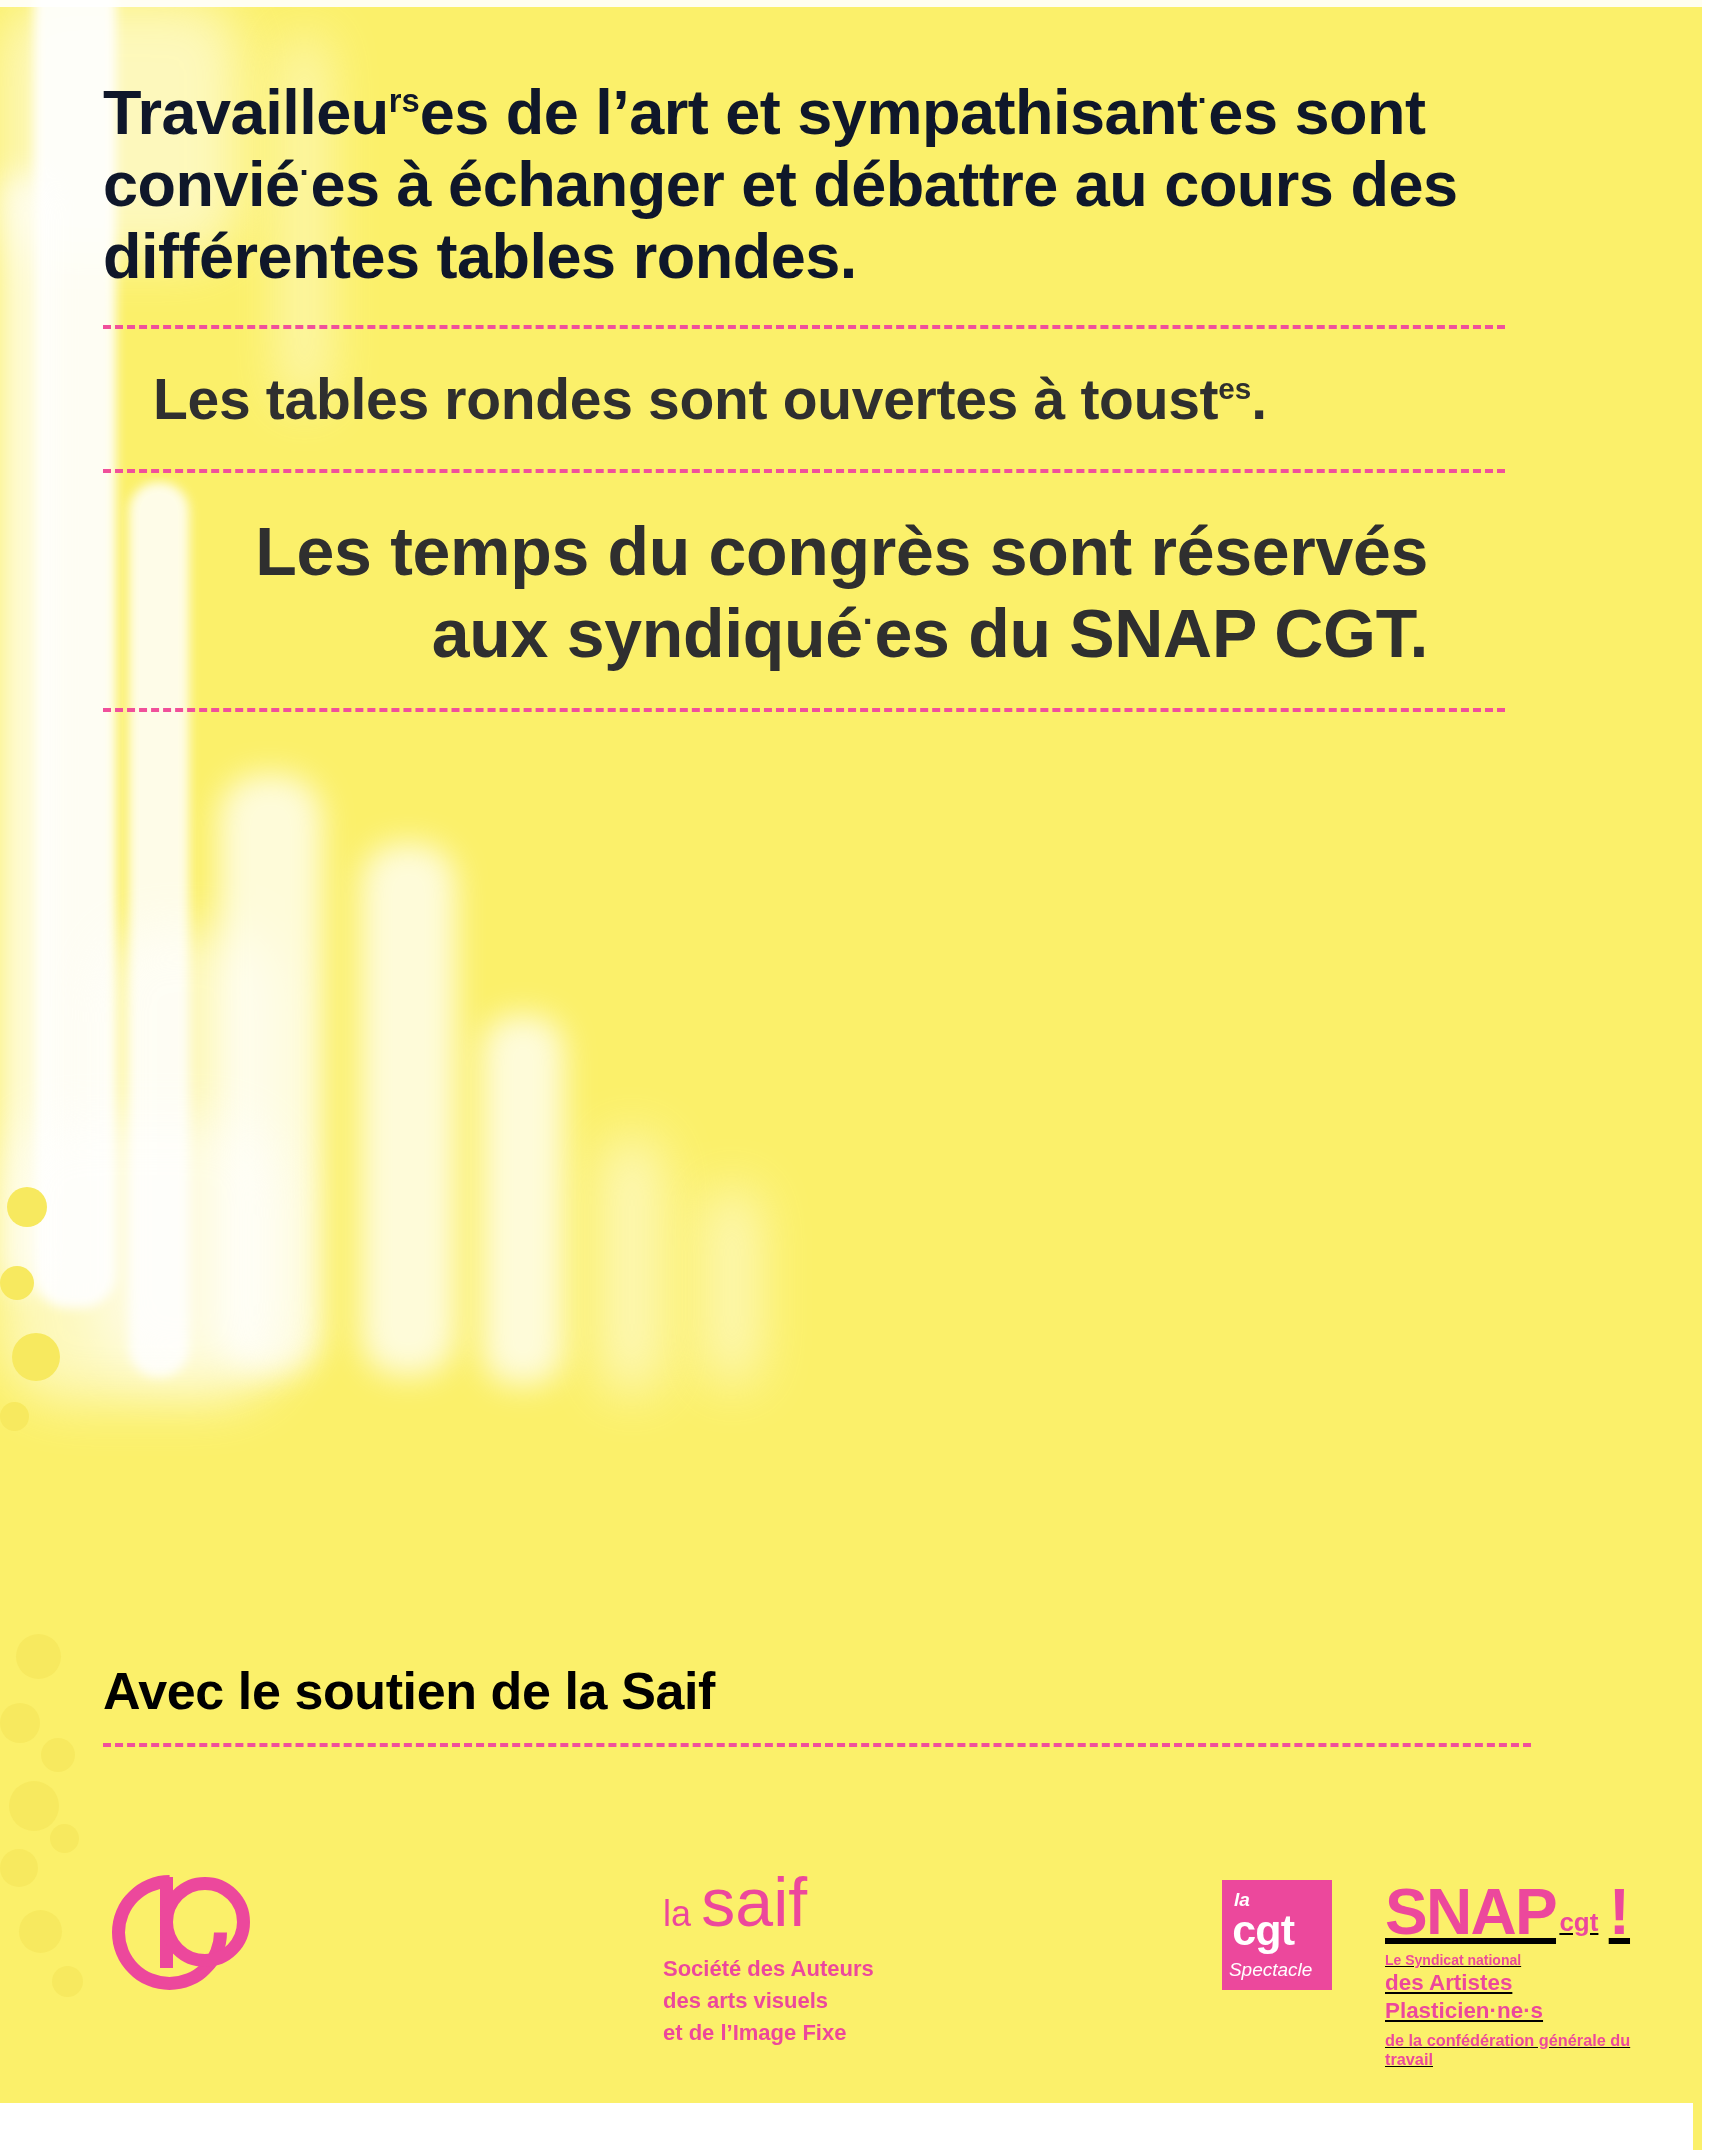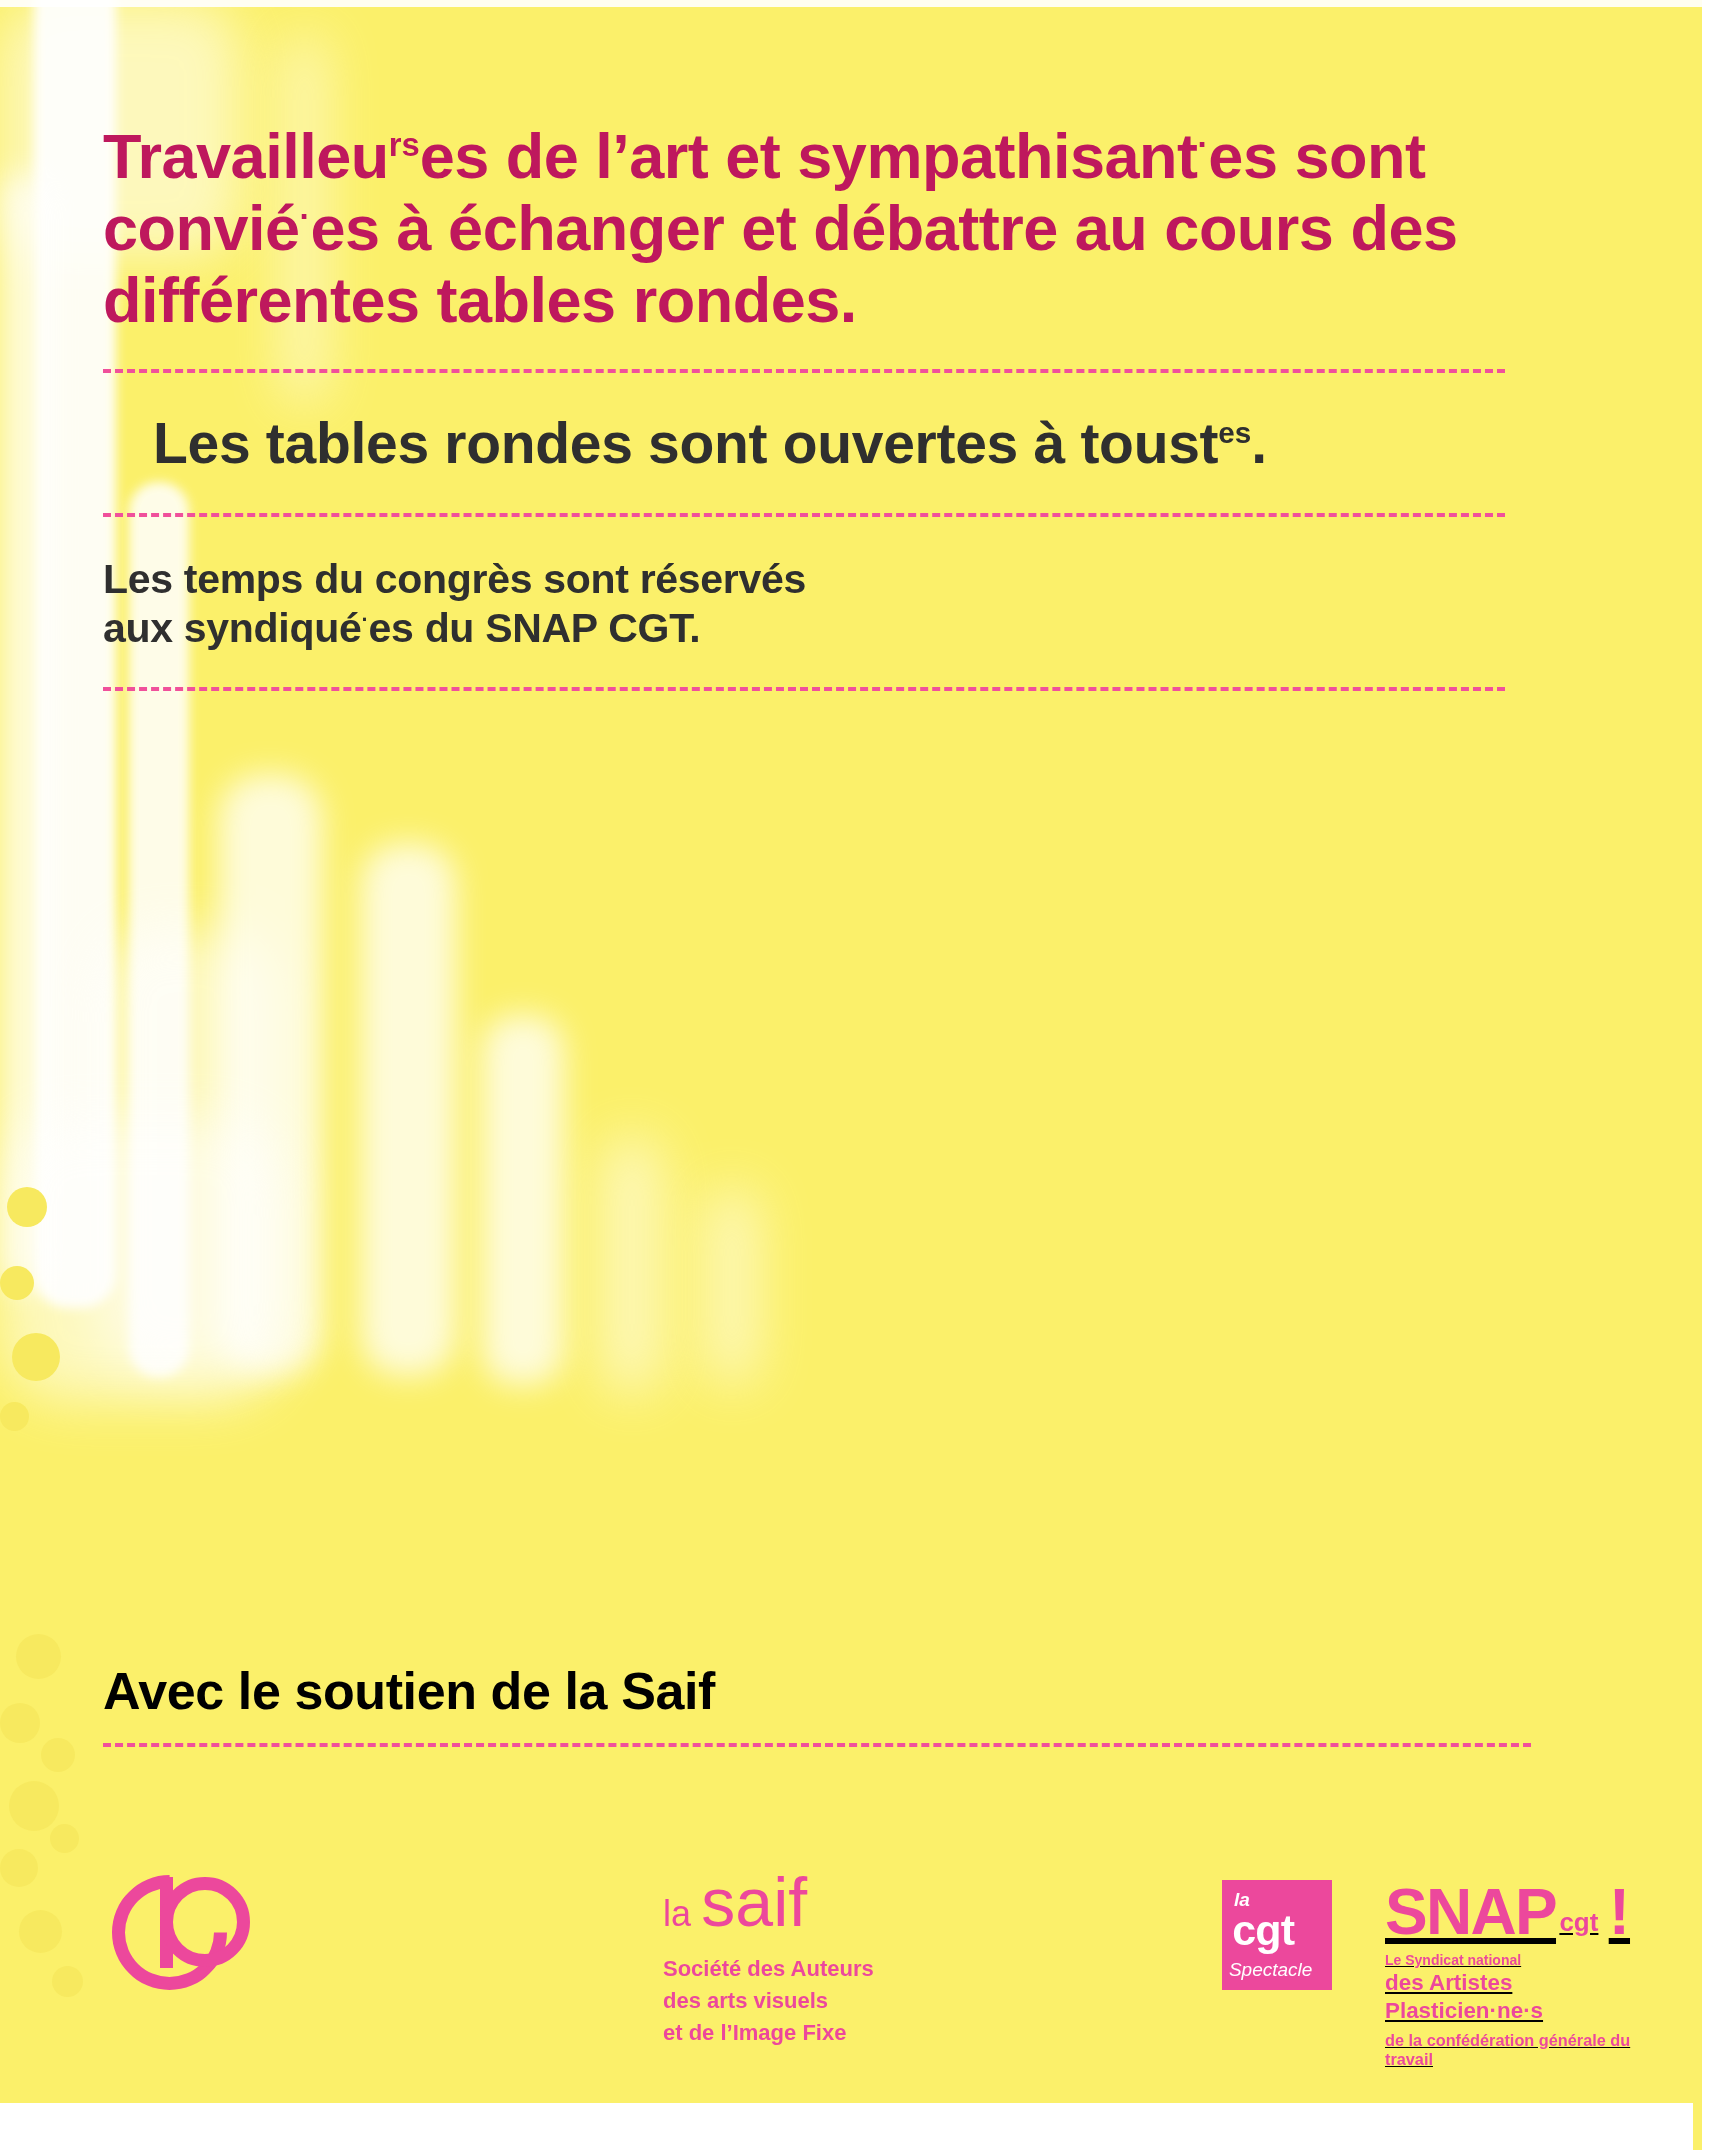--- a/index.html
+++ b/index.html
@@ -109,25 +109,24 @@
   .content {
     position: absolute;
     left: 103px;
     top: 77px;
     width: 1428px;
   }
 
   .para-top {
     font-size: 63px;
     line-height: 1.14;
-    color: #be185d;
+    color: #0f172a;
     font-weight: 700;
     letter-spacing: -0.5px;
     max-width: 1411px;
-    margin-top: 44px;
   }
   .sup {
     font-size: 0.52em;
     vertical-align: super;
     letter-spacing: 0;
   }
 
   .rule {
     height: 0;
     border-top: 4.3px dashed #f0509b;
@@ -143,25 +142,25 @@
     line-height: 1.15;
     color: #2f2f2f;
     font-weight: 700;
     text-align: left;
     padding-left: 50px;
     letter-spacing: -0.3px;
   }
 
   .para-congres {
     margin-top: 38px;
-    font-size: 41px;
+    font-size: 68px;
     line-height: 1.2;
     color: #2f2f2f;
     font-weight: 700;
-    text-align: left;
+    text-align: right;
     letter-spacing: -0.3px;
     padding-right: 103px;
   }
 
   
   .support {
     position: absolute;
     left: 103px;
     top: 1661px;
     width: 1428px;

